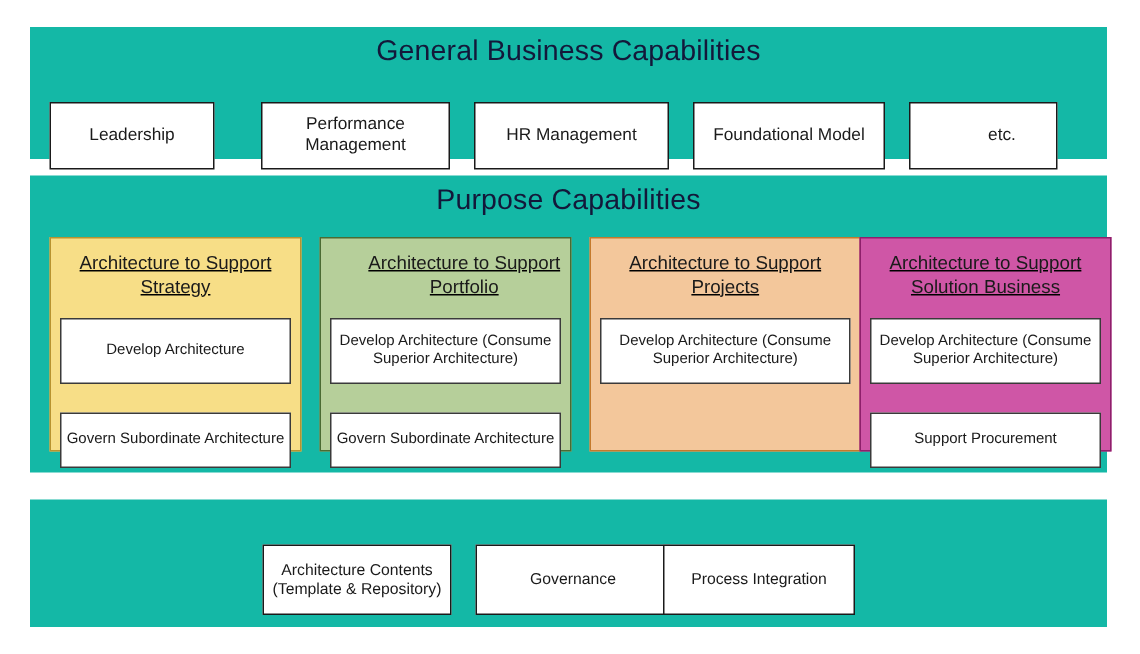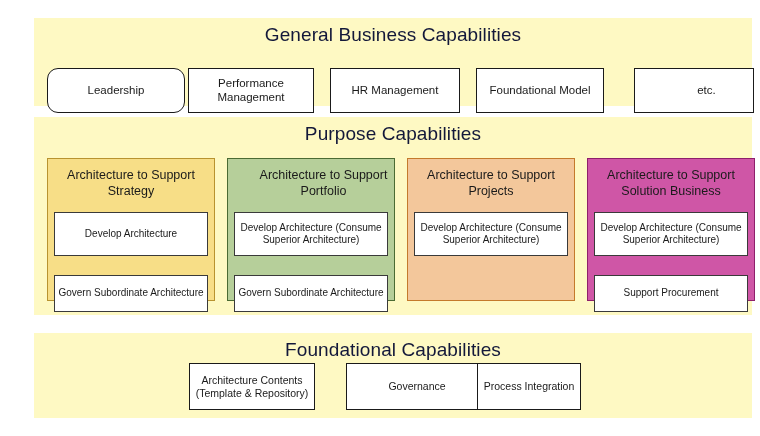--- a/index.html
+++ b/index.html
@@ -19,23 +19,22 @@
     height: 436px;
     overflow: hidden;
     background: #ffffff;
   }
 
   
   .band {
     position: absolute;
     left: 20px;
     width: 718px;
-    background: #fef9c3;
-    box-sizing: border-box;
-    margin-left: 14px;
+    background: #14b8a6;
+    box-sizing: border-box;
   }
   #band-general      { top: 18px;  height: 88px; }
   #band-purpose      { top: 117px; height: 198px; }
   #band-foundational { top: 333px; height: 85px; }
 
   .band-title {
     text-align: center;
     color: #13183a;
     font-size: 19px;
     line-height: 19px;
@@ -76,20 +75,21 @@
   }
 
   
   .pillar {
     position: absolute;
     top: 41px;
     height: 143px;
     box-sizing: border-box;
     border-width: 1.5px;
     border-style: solid;
+    text-decoration: underline;
   }
   .pillar-title {
     text-align: center;
     color: #1a1a1a;
     font-size: 12.5px;
     line-height: 15.5px;
     padding-top: 9px;
     padding-left: 3px;
     padding-right: 3px;
   }
@@ -120,33 +120,33 @@
   .theme-magenta .pillar-title { color: #1a1a1a; }
 </style>
 </head>
 <body>
 
 <div id="diagram">
 
   <div class="band" id="band-general">
     <div class="band-title">General Business Capabilities</div>
 
-    <div class="wbox" style="left:13px;  width:138px;border-radius:11px;">
+    <div class="wbox" style="left:13px;  width:110px;">
       <span>Leadership</span>
     </div>
     <div class="wbox" style="left:296px; width:130px;">
       <span>HR Management</span>
     </div>
     <div class="wbox" style="left:154px; width:126px;">
       <span>Performance Management</span>
     </div>
     <div class="wbox" style="left:442px; width:128px;">
       <span>Foundational Model</span>
     </div>
-    <div class="wbox" style="left:600px; width:120px;padding-left:28px;">
+    <div class="wbox" style="left:586px; width:99px;padding-left:28px;">
       <span>etc.</span>
     </div>
   </div>
 
   <div class="band" id="band-purpose">
     <div class="band-title">Purpose Capabilities</div>
 
     <div class="pillar theme-yellow" style="left:13px; width:168px;">
       <div class="pillar-title">Architecture to Support Strategy</div>
       <div class="sub sub-a">
@@ -160,45 +160,44 @@
     <div class="pillar theme-green" style="left:193px; width:168px;">
       <div class="pillar-title">Architecture to Support Portfolio</div>
       <div class="sub sub-a">
         <span>Develop Architecture (Consume Superior Architecture)</span>
       </div>
       <div class="sub sub-b">
         <span>Govern Subordinate Architecture</span>
       </div>
     </div>
 
-    <div class="pillar theme-orange" style="left:373px; width:168px;">
+    <div class="pillar theme-orange" style="left:373px; width:181px;">
       <div class="pillar-title">Architecture to Support Projects</div>
       <div class="sub sub-a">
         <span>Develop Architecture (Consume Superior Architecture)</span>
       </div>
     </div>
 
     <div class="pillar theme-magenta" style="left:553px; width:168px;">
       <div class="pillar-title">Architecture to Support Solution Business</div>
       <div class="sub sub-a">
         <span>Develop Architecture (Consume Superior Architecture)</span>
       </div>
       <div class="sub sub-b">
         <span>Support Procurement</span>
       </div>
     </div>
   </div>
 
   <div class="band" id="band-foundational">
-    <div class="band-title">Foundational Capabilities</div>
 
     <div class="wbox" style="left:155px; width:126px;">
       <span>Architecture Contents (Template &amp; Repository)</span>
     </div>
-    <div class="wbox" style="left:312px; width:142px;">
+    <div class="wbox" style="left:297px; width:130px;">
       <span>Governance</span>
     </div>
-    <div class="wbox" style="left:443px; width:104px;">
+    <div class="wbox" style="left:422px; width:128px;">
       <span>Process Integration</span>
     </div>
   </div>
 
 </div>
 
 </body></html>

